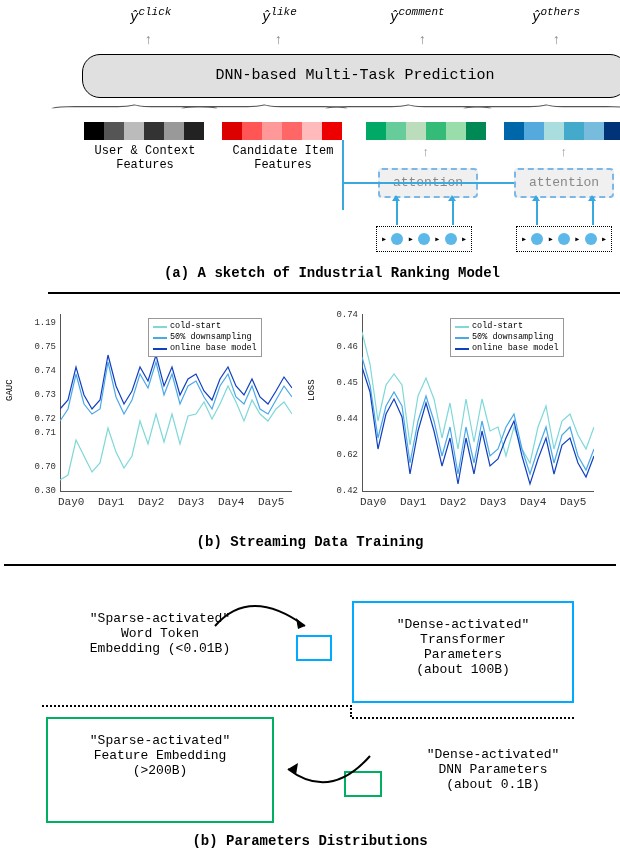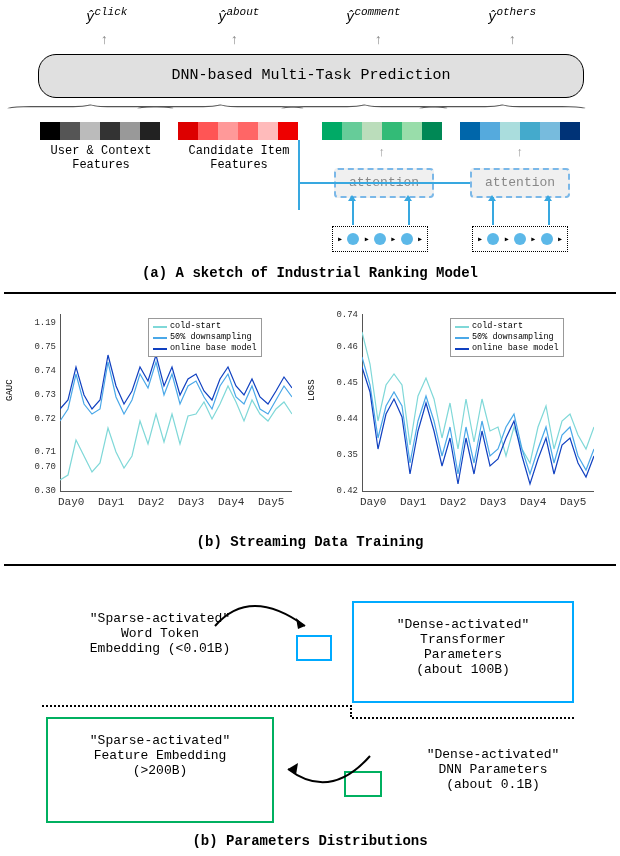--- a/index.html
+++ b/index.html
@@ -9,21 +9,21 @@
     background: #fff;
     width: 620px;
     height: 856px;
     overflow: hidden;
     font-size: 13px;
     color: #000;
   }
   .container { width: 620px; height: 856px; position: relative; }
 
   
-  .section-a { position: relative; height: 290px; }
+  .section-a { position: relative; height: 290px; margin-left: 44px; }
   .yhat { position: absolute; font-style: italic; font-size: 14px; }
   .yhat sup { font-size: 11px; font-style: italic; }
   .up-arrow { position: absolute; color: #888; font-size: 14px; }
 
   .dnn-box {
     position: absolute; top: 54px; left: 38px; width: 544px; height: 42px;
     border: 1.5px solid #000; border-radius: 18px;
     background: #e0e0e0;
     text-align: center; line-height: 42px; font-size: 15px;
   }
@@ -85,21 +85,21 @@
   .caption-c { position:absolute; bottom:6px; width:100%; text-align:center; font-weight:bold; font-size:14px; }
 </style>
 </head>
 <body>
 
 <div class="container">
 
   <div class="section-a">
 
     <div class="yhat" style="left:86px; top:6px"><span>ŷ</span><sup>click</sup></div>
-    <div class="yhat" style="left:218px; top:6px"><span>ŷ</span><sup>about</sup></div>
+    <div class="yhat" style="left:218px; top:6px"><span>ŷ</span><sup>like</sup></div>
     <div class="yhat" style="left:346px; top:6px"><span>ŷ</span><sup>comment</sup></div>
     <div class="yhat" style="left:488px; top:6px"><span>ŷ</span><sup>others</sup></div>
     <div class="up-arrow" style="left:100px; top:32px">↑</div>
     <div class="up-arrow" style="left:230px; top:32px">↑</div>
     <div class="up-arrow" style="left:374px; top:32px">↑</div>
     <div class="up-arrow" style="left:508px; top:32px">↑</div>
 
     <div class="dnn-box">DNN-based Multi-Task Prediction</div>
 
     <div class="brace-row">
@@ -213,21 +213,21 @@
             <span>50% downsampling</span>
           </div>
         <div class="leg-row">
             <span class="leg-swatch" style="background:#1040c0"></span>
             <span>online base model</span>
           </div>
       </div>
 
       <div class="ytick" style="top:180px">0.30</div>
       <div class="ytick" style="top:156px">0.70</div>
-      <div class="ytick" style="top:141px">0.71</div>
+      <div class="ytick" style="top:122px">0.71</div>
       <div class="ytick" style="top:108px">0.72</div>
       <div class="ytick" style="top:84px">0.73</div>
       <div class="ytick" style="top:60px">0.74</div>
       <div class="ytick" style="top:36px">0.75</div>
       <div class="ytick" style="top:12px">1.19</div>
 
       <div class="xtick" style="left:40px">Day0</div>
       <div class="xtick" style="left:80px">Day1</div>
       <div class="xtick" style="left:120px">Day2</div>
       <div class="xtick" style="left:160px">Day3</div>
@@ -251,21 +251,21 @@
         <div class="leg-row">
             <span class="leg-swatch" style="background:#4aa8e8"></span>
             <span>50% downsampling</span>
           </div>
         <div class="leg-row">
             <span class="leg-swatch" style="background:#1040c0"></span>
             <span>online base model</span>
           </div>
       </div>
       <div class="ytick" style="top:180px">0.42</div>
-      <div class="ytick" style="top:144px">0.35</div>
+      <div class="ytick" style="top:144px">0.62</div>
       <div class="ytick" style="top:108px">0.44</div>
       <div class="ytick" style="top:72px">0.45</div>
       <div class="ytick" style="top:36px">0.46</div>
       <div class="ytick" style="top:4px">0.74</div>
       <div class="xtick" style="left:40px">Day0</div>
       <div class="xtick" style="left:80px">Day1</div>
       <div class="xtick" style="left:120px">Day2</div>
       <div class="xtick" style="left:160px">Day3</div>
       <div class="xtick" style="left:200px">Day4</div>
       <div class="xtick" style="left:240px">Day5</div>

